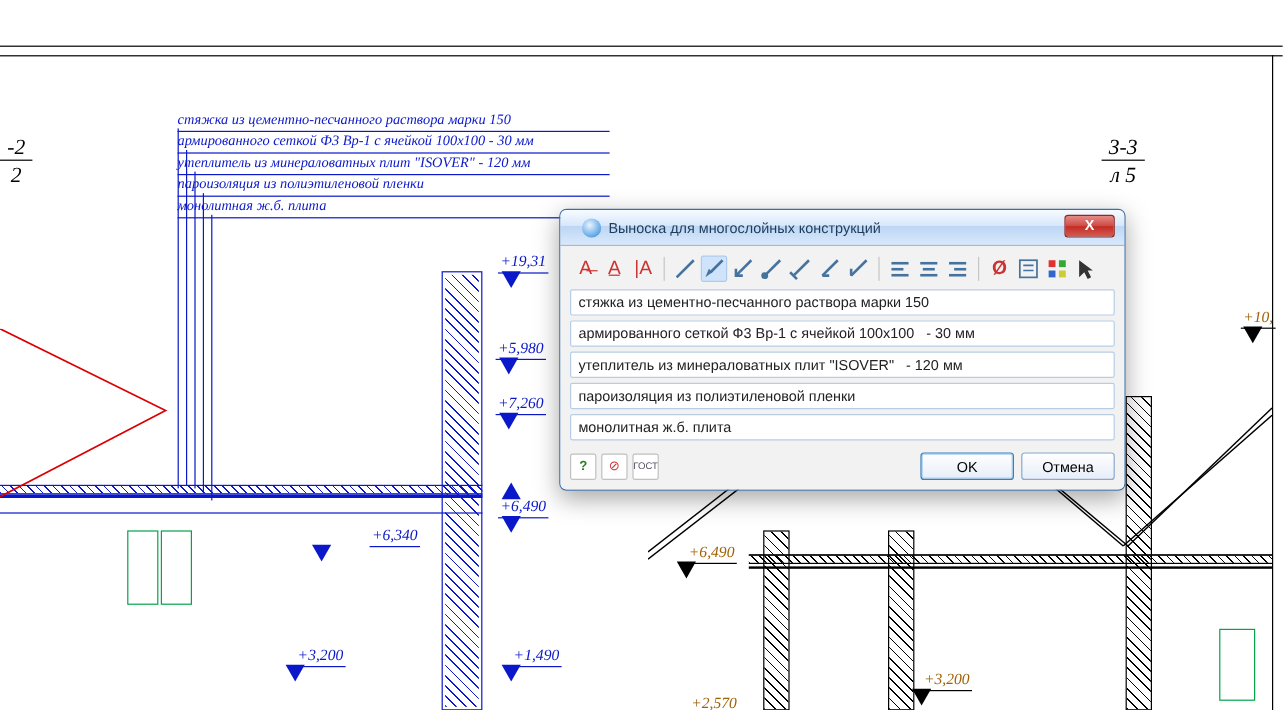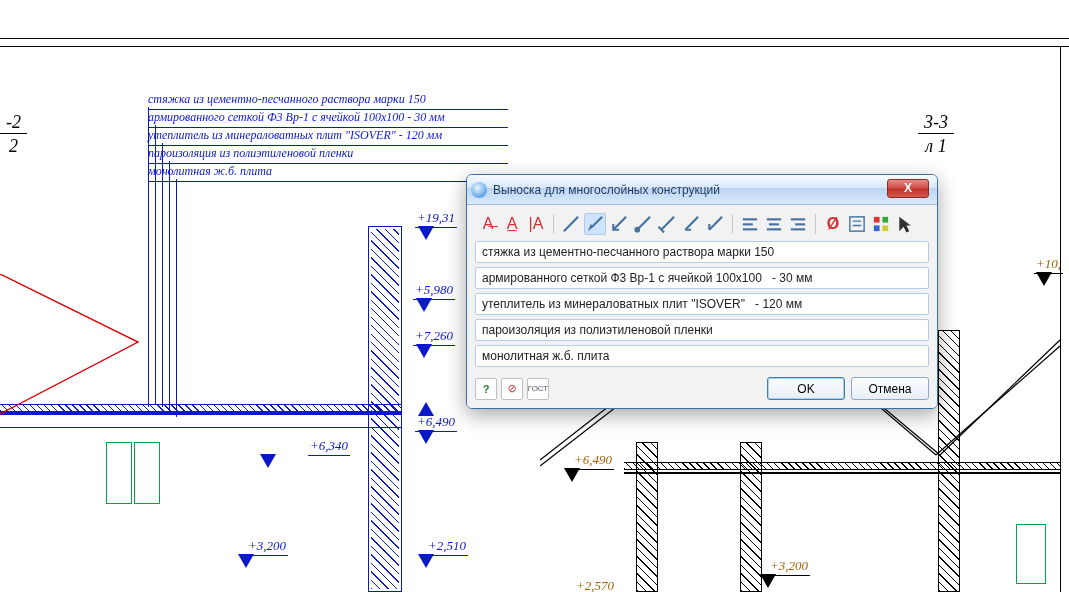--- a/index.html
+++ b/index.html
@@ -43,21 +43,21 @@
     border:1px solid #3b6ea5;
     border-radius:6px;
     background:linear-gradient(#fdfefe,#e9f1fb);
     box-shadow:0 6px 20px rgba(0,0,0,.35);
     overflow:hidden;
   }
   .dlg-tb {
     height:30px;
     background:linear-gradient(#f7fbff,#d7e7fb 45%,#bcd6f4 46%,#d9e9fb);
     border-bottom:1px solid #9db9dc;
-    display:flex; align-items:center; padding:0 4px;
+    display:flex; align-items:center; padding:0 18px;
     position:relative;
   }
   .dlg-tb .appicon {
     width:16px;height:16px;margin-right:6px;
     background:radial-gradient(circle at 40% 35%,#eaf4ff,#5fa5e6 70%,#1c5fa6);
     border-radius:50%;
   }
   .dlg-tb .title { font-size:12px;color:#1e3b5a;flex:1;white-space:nowrap;overflow:hidden;}
   .dlg-close {
     position:absolute; right:8px; top:4px;
@@ -131,21 +131,21 @@
   <div class="frame-line" style="left:0;top:46px;width:1069px;height:1px;"></div>
   <div class="frame-line" style="left:1060px;top:46px;width:1px;height:546px;"></div>
 
   <div class="sec-mark" style="left:0;top:112px;">
     <div class="top">-2</div>
     <div class="bot">2</div>
   </div>
 
   <div class="sec-mark" style="left:918px;top:112px;">
     <div class="top">3-3</div>
-    <div class="bot">л 1</div>
+    <div class="bot">л 5</div>
   </div>
 
   <div class="note-lbl" style="left:148px;top:92px;width:360px;">стяжка из цементно-песчанного раствора марки 150</div>
   <div class="note-lbl" style="left:148px;top:110px;width:360px;">армированного сеткой Ф3 Вр-1 с ячейкой 100x100   - 30 мм</div>
   <div class="note-lbl" style="left:148px;top:128px;width:360px;">утеплитель из минераловатных плит "ISOVER"   - 120 мм</div>
   <div class="note-lbl" style="left:148px;top:146px;width:360px;">пароизоляция из полиэтиленовой пленки</div>
   <div class="note-lbl" style="left:148px;top:164px;width:360px;">монолитная ж.б. плита</div>
   <div class="vertblue" style="left:148px;top:107px;height:300px;"></div>
   <div class="vertblue" style="left:155px;top:125px;height:280px;"></div>
   <div class="vertblue" style="left:162px;top:143px;height:264px;"></div>
@@ -180,21 +180,21 @@
   <div class="elev-lbl" style="left:415px;top:414px;">+6,490</div>
   <div class="arrow-down" style="left:418px;top:402px;transform:rotate(180deg);"></div>
   <div class="arrow-down" style="left:418px;top:430px;"></div>
 
   <div class="elev-lbl" style="left:268px;top:438px;margin-left:40px;">+6,340</div>
   <div class="arrow-down" style="left:260px;top:454px;"></div>
 
   <div class="elev-lbl" style="left:246px;top:538px;">+3,200</div>
   <div class="arrow-down" style="left:238px;top:554px;"></div>
 
-  <div class="elev-lbl" style="left:426px;top:538px;">+2,510</div>
+  <div class="elev-lbl" style="left:426px;top:538px;">+1,490</div>
   <div class="arrow-down" style="left:418px;top:554px;"></div>
 
   <div class="elev-lbl black" style="left:574px;top:578px;">+2,570</div>
 
   <svg style="position:absolute;left:540px;top:260px;width:530px;height:210px;">
     <g stroke="#000" stroke-width="1.2" fill="none">
       <line x1="0" y1="200" x2="210" y2="36"></line>
       <line x1="0" y1="206" x2="214" y2="40"></line>
       <line x1="210" y1="36" x2="400" y2="195"></line>
       <line x1="214" y1="40" x2="396" y2="195"></line>

